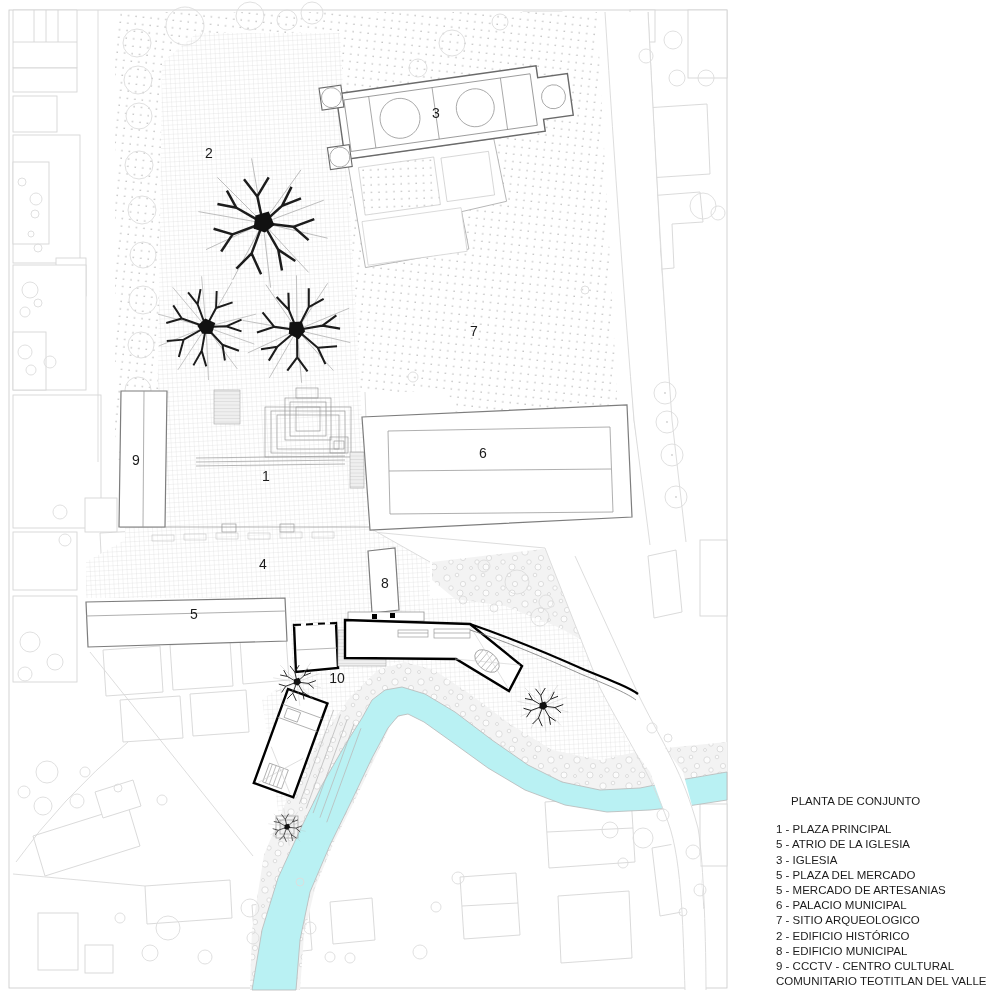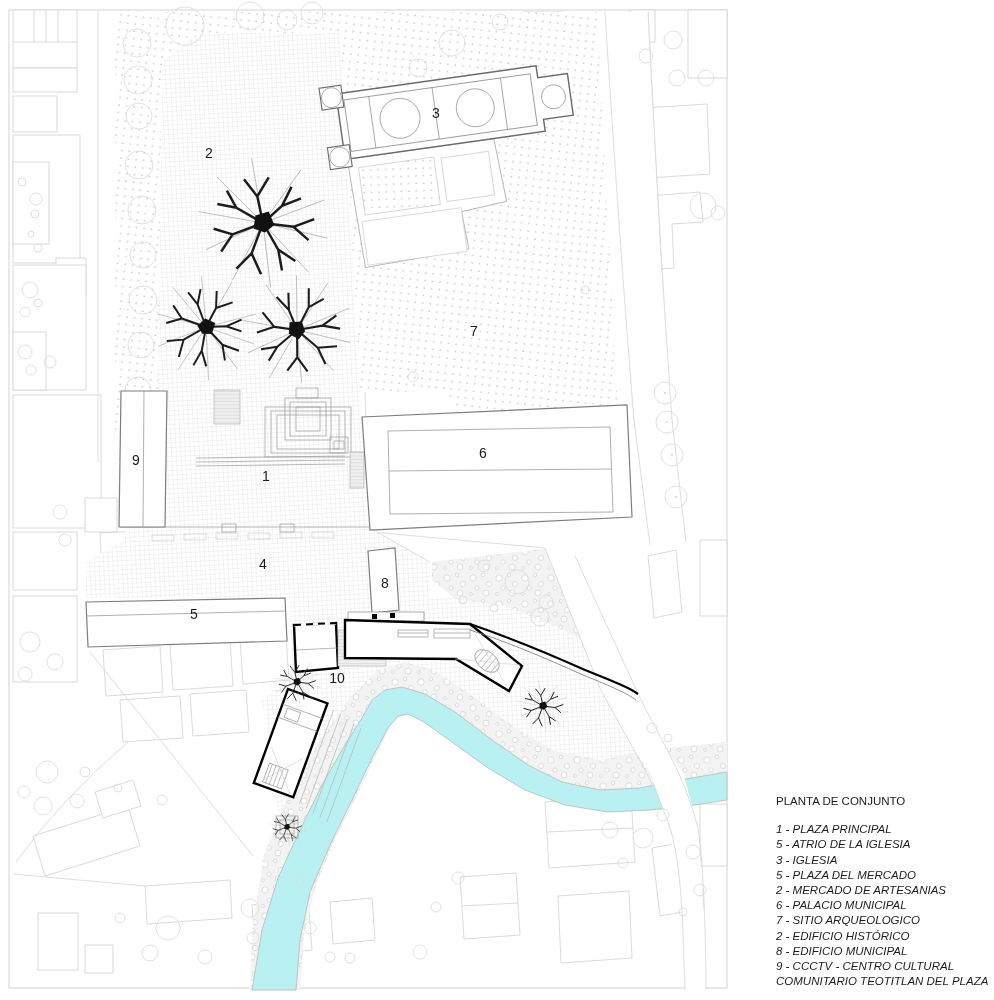--- a/index.html
+++ b/index.html
@@ -11,22 +11,22 @@
   .tree{fill:none;stroke:#dcdcdc;stroke-width:0.9;}
   .treedot{fill:#cfcfcf;}
   .main{fill:#ffffff;stroke:#7d7d7d;stroke-width:1.2;}
   .main2{fill:none;stroke:#9a9a9a;stroke-width:0.8;}
   .thin{fill:none;stroke:#9a9a9a;stroke-width:0.7;}
   .thinner{fill:none;stroke:#bdbdbd;stroke-width:0.5;}
   .blk{fill:#ffffff;stroke:#000000;stroke-width:2.4;}
   .lbl{font-family:"Liberation Sans",sans-serif;font-size:14px;fill:#1a1a1a;text-anchor:middle;}
   .legend{position:absolute;left:776px;top:794px;width:215px;color:#1c1c1c;
           font-size:11.5px;line-height:15.2px;}
-  .legend-title{margin:0 0 13px 0;}
-  .legend-item{white-space:nowrap;font-style:italic;}
+  .legend-title{margin:0 0 13px 15px;}
+  .legend-item{white-space:nowrap;}
 </style>
 </head>
 <body>
 
 <div class="stage">
 <svg width="994" height="1000" viewBox="0 0 994 1000">
   <defs>
     <pattern id="pgrid" width="4.6" height="4.6" patternUnits="userSpaceOnUse" patternTransform="rotate(-3)">
       <rect width="4.6" height="4.6" fill="#ffffff"></rect>
       <path d="M0 0H4.6M0 0V4.6" stroke="#c8c8c8" stroke-width="0.4" fill="none"></path>
@@ -375,22 +375,22 @@
   </g>
 </svg>
 
 <div class="legend">
   <div class="legend-title">PLANTA DE CONJUNTO</div>
   <div class="legend-items">
     <div class="legend-item">1 - PLAZA PRINCIPAL</div>
     <div class="legend-item">5 - ATRIO DE LA IGLESIA</div>
     <div class="legend-item">3 - IGLESIA</div>
     <div class="legend-item">5 - PLAZA DEL MERCADO</div>
-    <div class="legend-item">2 - MERCADO DE ARTESANIAS</div>
+    <div class="legend-item">5 - MERCADO DE ARTESANIAS</div>
     <div class="legend-item">6 - PALACIO MUNICIPAL</div>
     <div class="legend-item">7 - SITIO ARQUEOLOGICO</div>
     <div class="legend-item">2 - EDIFICIO HISTÓRICO</div>
     <div class="legend-item">8 - EDIFICIO MUNICIPAL</div>
     <div class="legend-item">9 - CCCTV  - CENTRO CULTURAL</div>
-    <div class="legend-item">COMUNITARIO TEOTITLAN DEL PLAZA</div>
+    <div class="legend-item">COMUNITARIO TEOTITLAN DEL VALLE</div>
   </div>
 </div>
 </div>
 
 </body></html>

